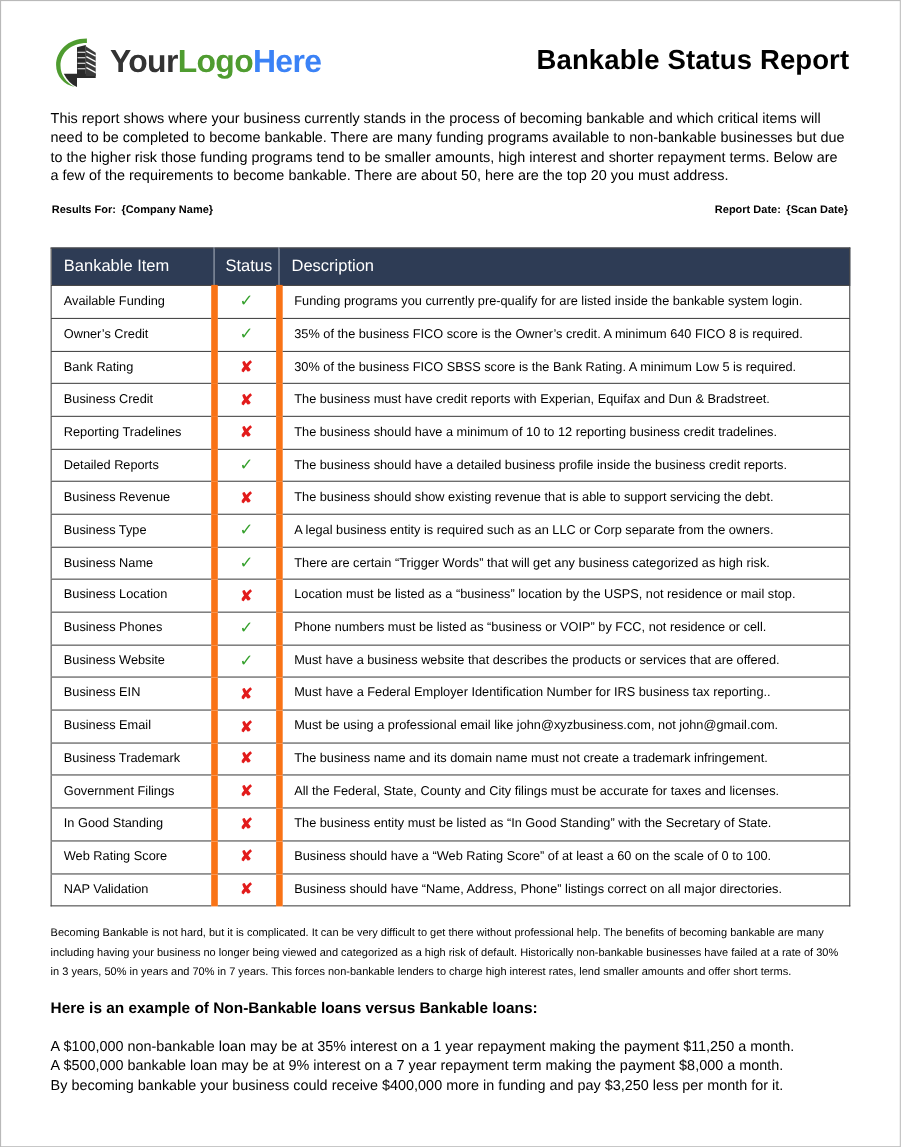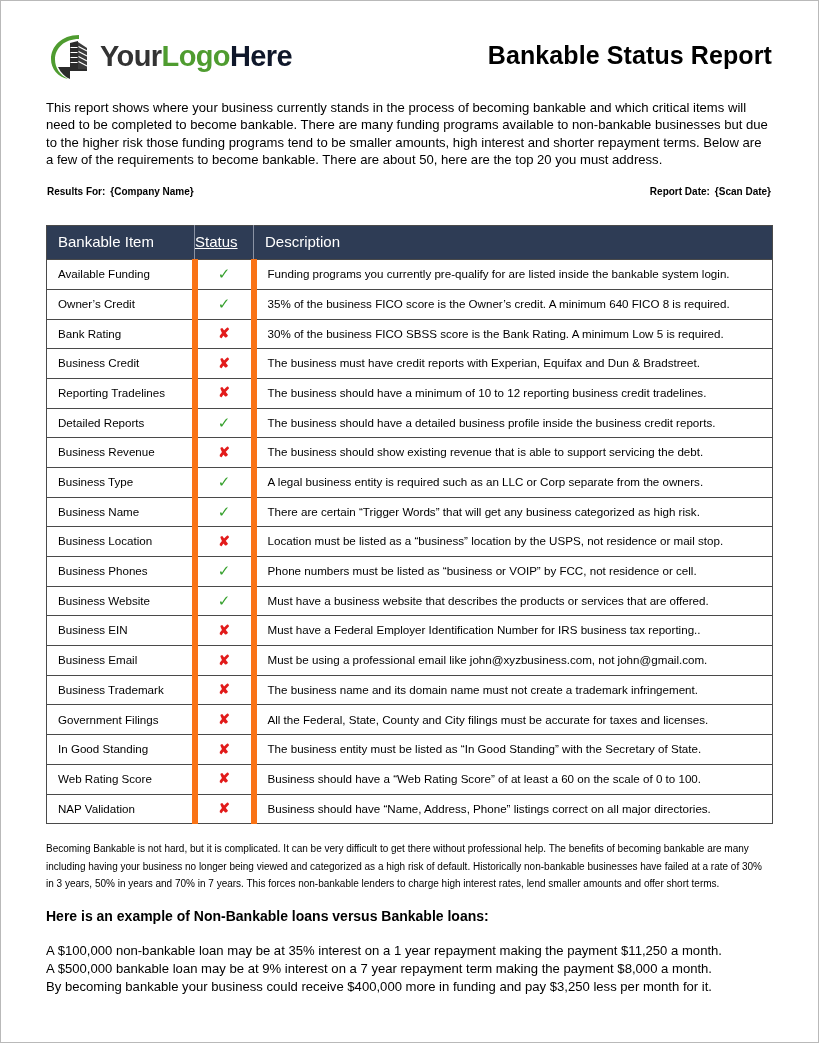--- a/index.html
+++ b/index.html
@@ -50,21 +50,21 @@
   .logo-text {
     font-size: 29px;
     font-weight: bold;
     letter-spacing: -0.6px;
     line-height: 1;
     margin-left: 2px;
     white-space: nowrap;
   }
   .logo-your { color: #333333; }
   .logo-logo { color: #4f9c30; }
-  .logo-here { color: #0f172a; }
+  .logo-here { color: #3b82f6; }
 
   .report-title {
     position: absolute;
     right: 0;
     top: 18px;
     font-size: 25px;
     font-weight: bold;
     color: #000000;
     letter-spacing: 0.1px;
     white-space: nowrap;
@@ -115,21 +115,21 @@
     color: #ffffff;
     font-weight: normal;
     font-size: 15px;
     text-align: left;
     padding: 8px 0 9px 11px;
     border-right: 1px solid #8a93a4;
     border-bottom: 1px solid #4a4a4a;
     line-height: 1.1;
   }
   .bank-table th:last-child { border-right: none; }
-  .bank-table th.col-status { padding-left: 0; text-decoration: underline; }
+  .bank-table th.col-status { padding-left: 10px; }
 
   .bank-table td {
     font-size: 11.6px;
     padding: 0 0 0 11px;
     height: 28.7px;
     border-right: 6px solid #f97316;
     border-bottom: 1px solid #4a4a4a;
     vertical-align: middle;
     line-height: 1.25;
     color: #000;

